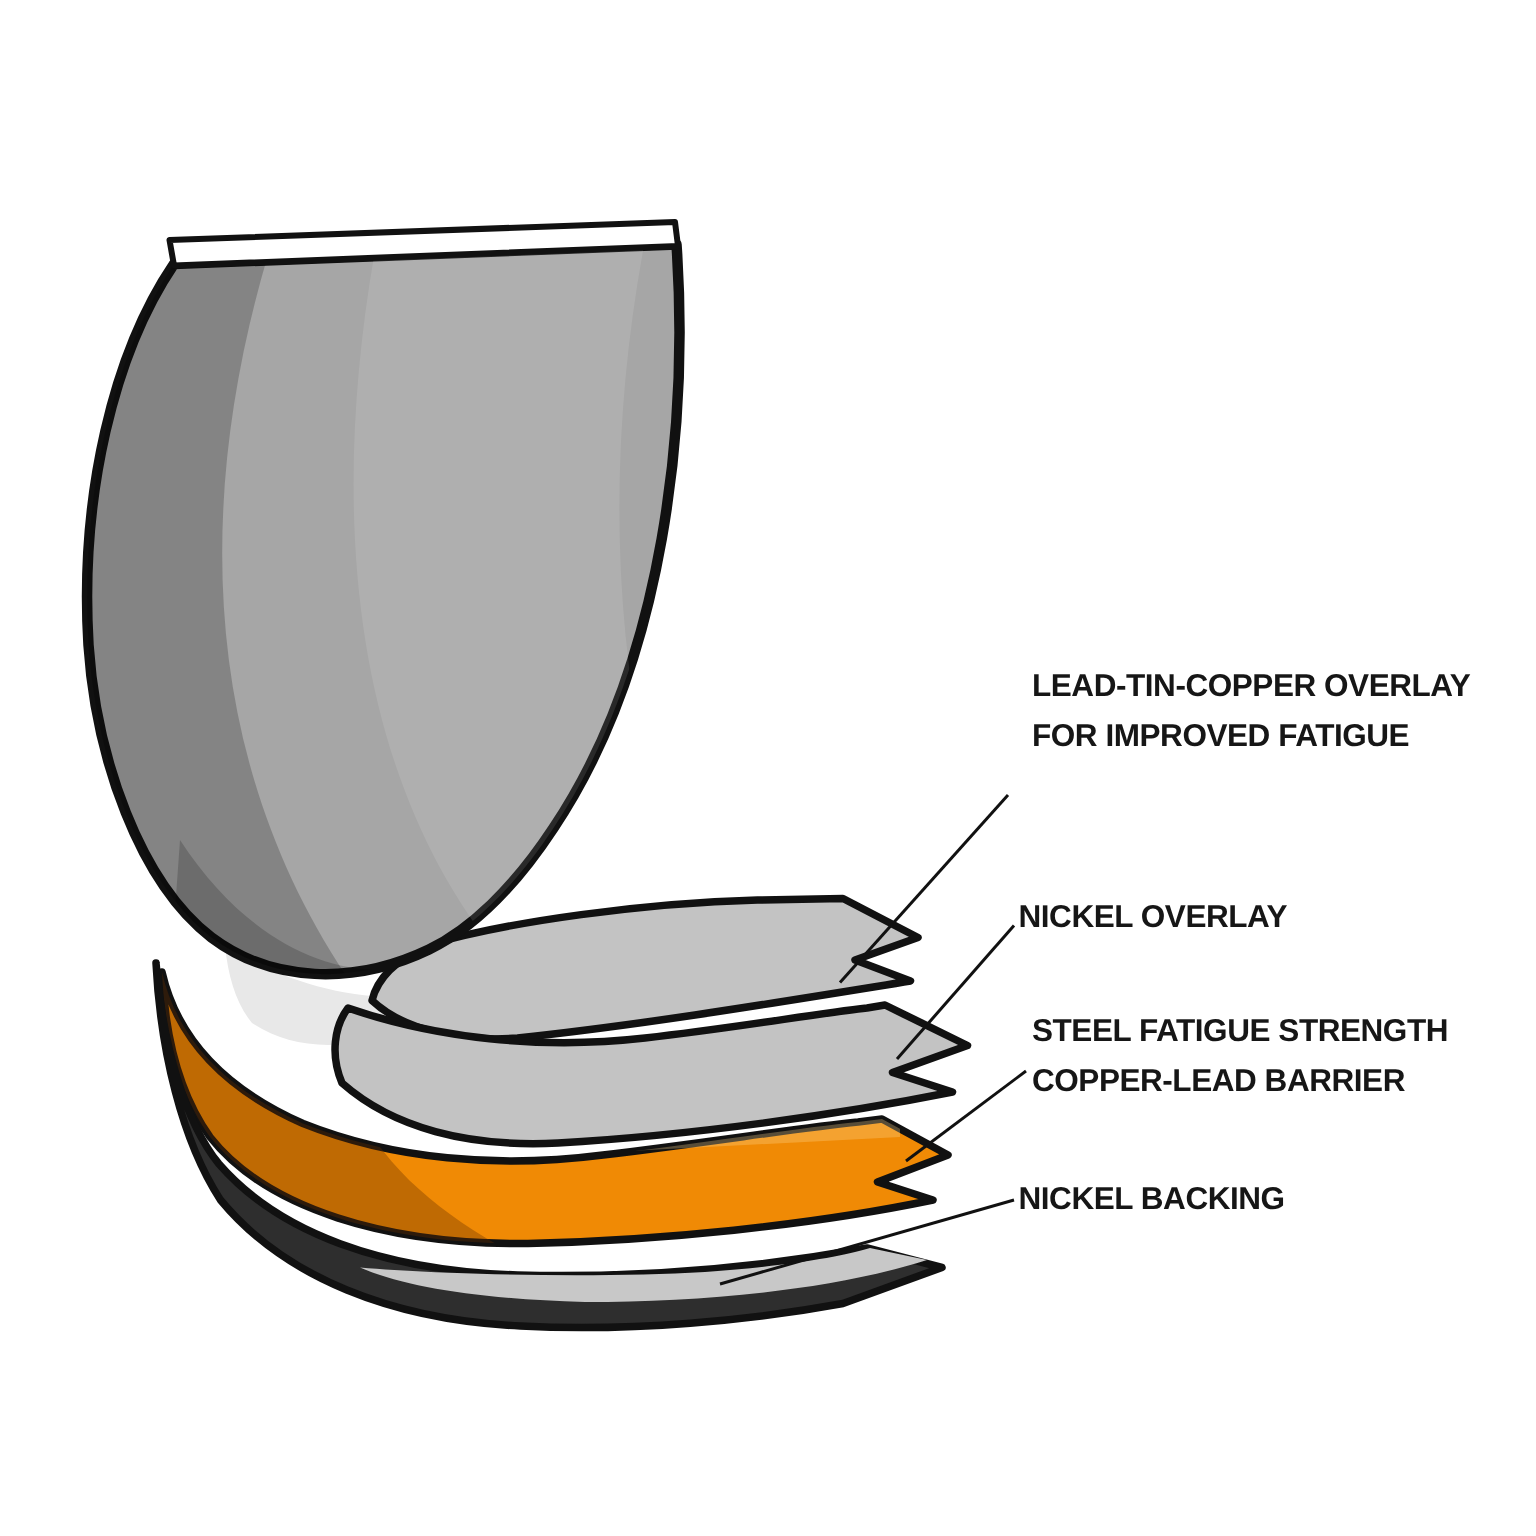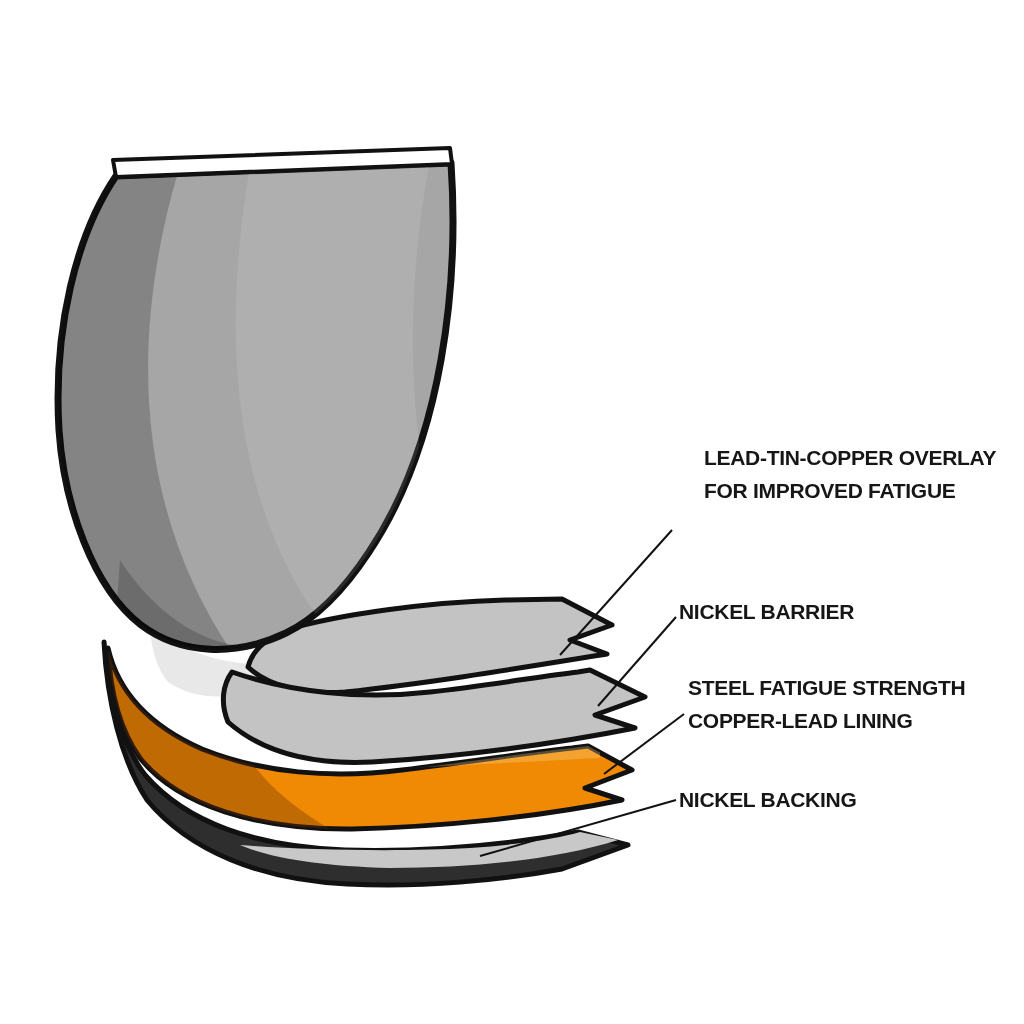--- a/index.html
+++ b/index.html
@@ -68,31 +68,31 @@
     </g>
 
     <path d="M113,160 L450,148 L452,164 L116,177 Z" fill="#ffffff" stroke="#111111" stroke-width="4" stroke-linejoin="round"></path>
 
     <line x1="672" y1="530" x2="560" y2="655" stroke="#111111" stroke-width="2"></line>
     <line x1="676" y1="617" x2="598" y2="706" stroke="#111111" stroke-width="2"></line>
     <line x1="684" y1="714" x2="604" y2="774" stroke="#111111" stroke-width="2"></line>
     <line x1="676" y1="800" x2="480" y2="856" stroke="#111111" stroke-width="2"></line>
   </svg>
 
-  <div class="label" style="left:704px; top:441px;">
+  <div class="label" style="left:688px; top:441px;">
     <div>LEAD-TIN-COPPER OVERLAY</div>
     <div>FOR IMPROVED FATIGUE</div>
   </div>
 
   <div class="label" style="left:679px; top:595px;">
-    <div>NICKEL BARRIER</div>
+    <div>NICKEL OVERLAY</div>
   </div>
 
   <div class="label" style="left:688px; top:671px;">
     <div>STEEL FATIGUE STRENGTH</div>
-    <div>COPPER-LEAD LINING</div>
+    <div>COPPER-LEAD BARRIER</div>
   </div>
 
   <div class="label" style="left:679px; top:783px;">
     <div>NICKEL BACKING</div>
   </div>
 
 </div>
 
 </body></html>

